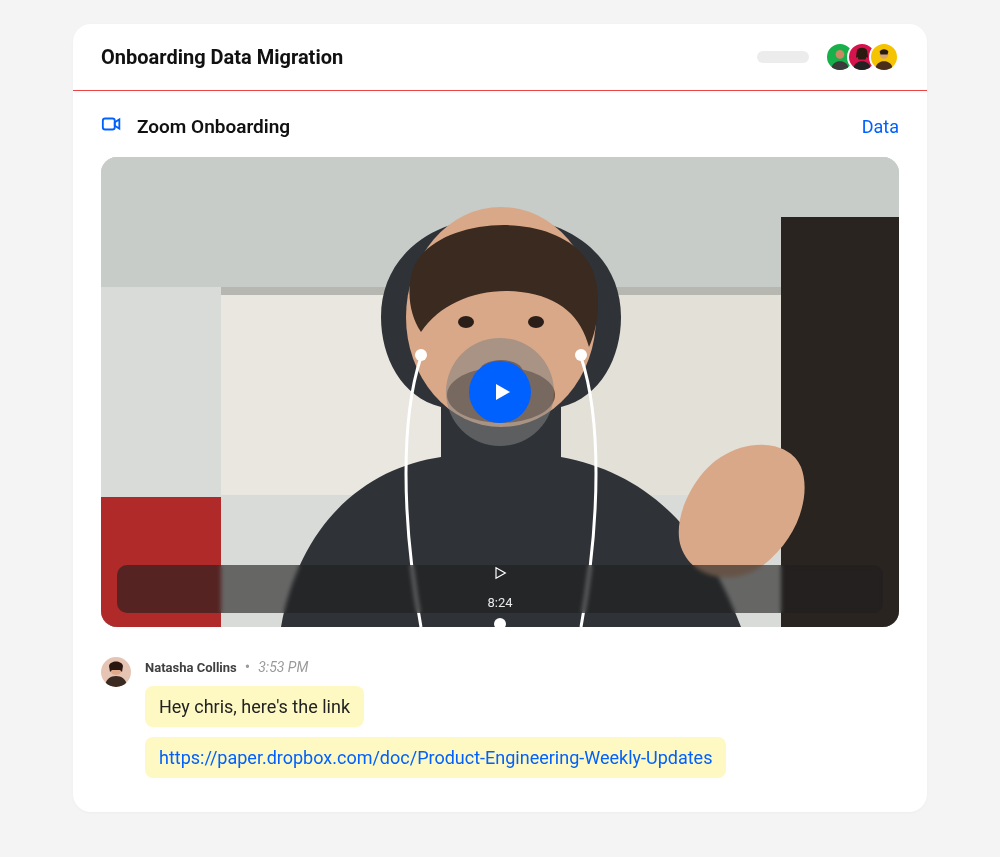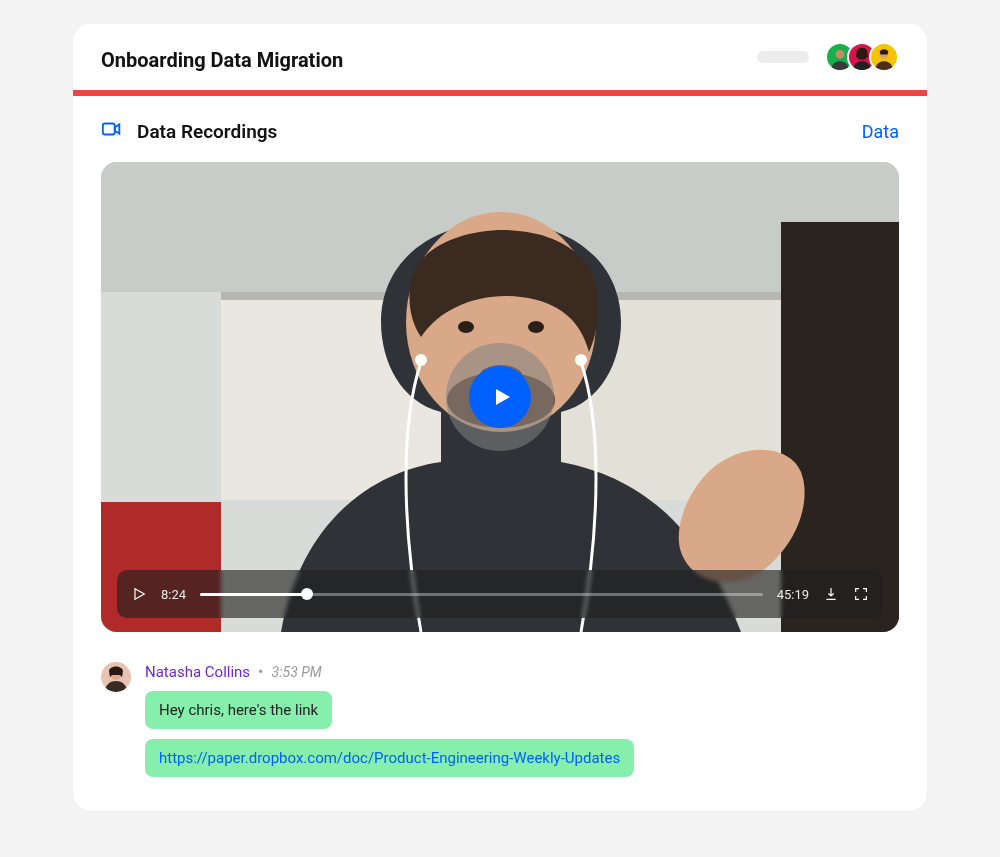--- a/index.html
+++ b/index.html
@@ -12,24 +12,24 @@
     }
     .card {
       width: 854px;
       background: #fff;
       border-radius: 18px;
       box-shadow: 0 1px 3px rgba(0,0,0,0.03);
       overflow: hidden;
     }
     .header {
       display: flex;
-      align-items: flex-end;
+      align-items: center;
       justify-content: space-between;
       padding: 18px 28px 18px 28px;
-      border-bottom: 6px solid #ef4444;
+      border-bottom: 1px solid #ef4444;
     }
     .title {
       font-size: 20px;
       font-weight: 700;
       color: #111;
     }
     .header-right {
       display: flex;
       align-items: center;
       gap: 16px;
@@ -120,20 +120,21 @@
       left: 16px; right: 16px; bottom: 14px;
       height: 48px;
       border-radius: 10px;
       background: rgba(30,30,30,0.62);
       backdrop-filter: blur(2px);
       display: flex;
       align-items: center;
       padding: 0 14px;
       gap: 14px;
       color: #fff;
+      flex-direction: column;
     }
     .ctrl-icon { width: 16px; height: 16px; cursor: pointer; flex-shrink: 0; }
     .time { font-size: 13px; color: #eaeaea; }
     .track {
       flex: 1;
       height: 3px;
       background: rgba(255,255,255,0.35);
       border-radius: 2px;
       position: relative;
       cursor: pointer;
@@ -166,29 +167,29 @@
       border-radius: 50%;
       background: #e6c4b3;
       flex-shrink: 0;
       overflow: hidden;
     }
     .comment-body { flex: 1; }
     .comment-head {
       display: flex; align-items: baseline; gap: 8px;
       margin-bottom: 10px;
     }
-    .comment-name { font-weight: 400; font-size: 15px; color: #6d28d9; }
+    .comment-name { font-weight: 700; font-size: 13px; color: #404040; }
     .dot { color: #9a9a9a; }
     .comment-time { font-size: 14px; color: #9a9a9a; font-style: italic; }
     .bubble {
       display: inline-block;
-      background: #86efac;
+      background: #fef9c3;
       border-radius: 8px;
       padding: 10px 14px;
-      font-size: 15px;
+      font-size: 18px;
       color: #222;
       margin-bottom: 10px;
     }
     .bubble.link a {
       color: #0061fe;
       text-decoration: none;
     }
   </style>
 </head>
 <body>
@@ -225,21 +226,21 @@
   </div>
 
   <div class="section-head">
     <div class="section-left">
       <span>
         <svg class="zoom-icon" viewBox="0 0 24 24" fill="none" stroke="#0061fe" stroke-width="2">
           <rect x="2" y="6" width="13" height="12" rx="2.5"></rect>
           <path d="M15 10l5-3v10l-5-3z"></path>
         </svg>
       </span>
-      <div class="section-title">Data Recordings</div>
+      <div class="section-title">Zoom Onboarding</div>
     </div>
     <div class="share">Data</div>
   </div>
 
   <div class="video-wrap">
     <div class="video">
       <svg class="scene" viewBox="0 0 798 470" preserveAspectRatio="xMidYMid slice">
         <rect width="798" height="470" fill="#d9dbd8"></rect>
         <rect x="0" y="0" width="798" height="130" fill="#c7ccc9"></rect>
         <rect x="120" y="130" width="560" height="8" fill="#b7b7b2"></rect>

